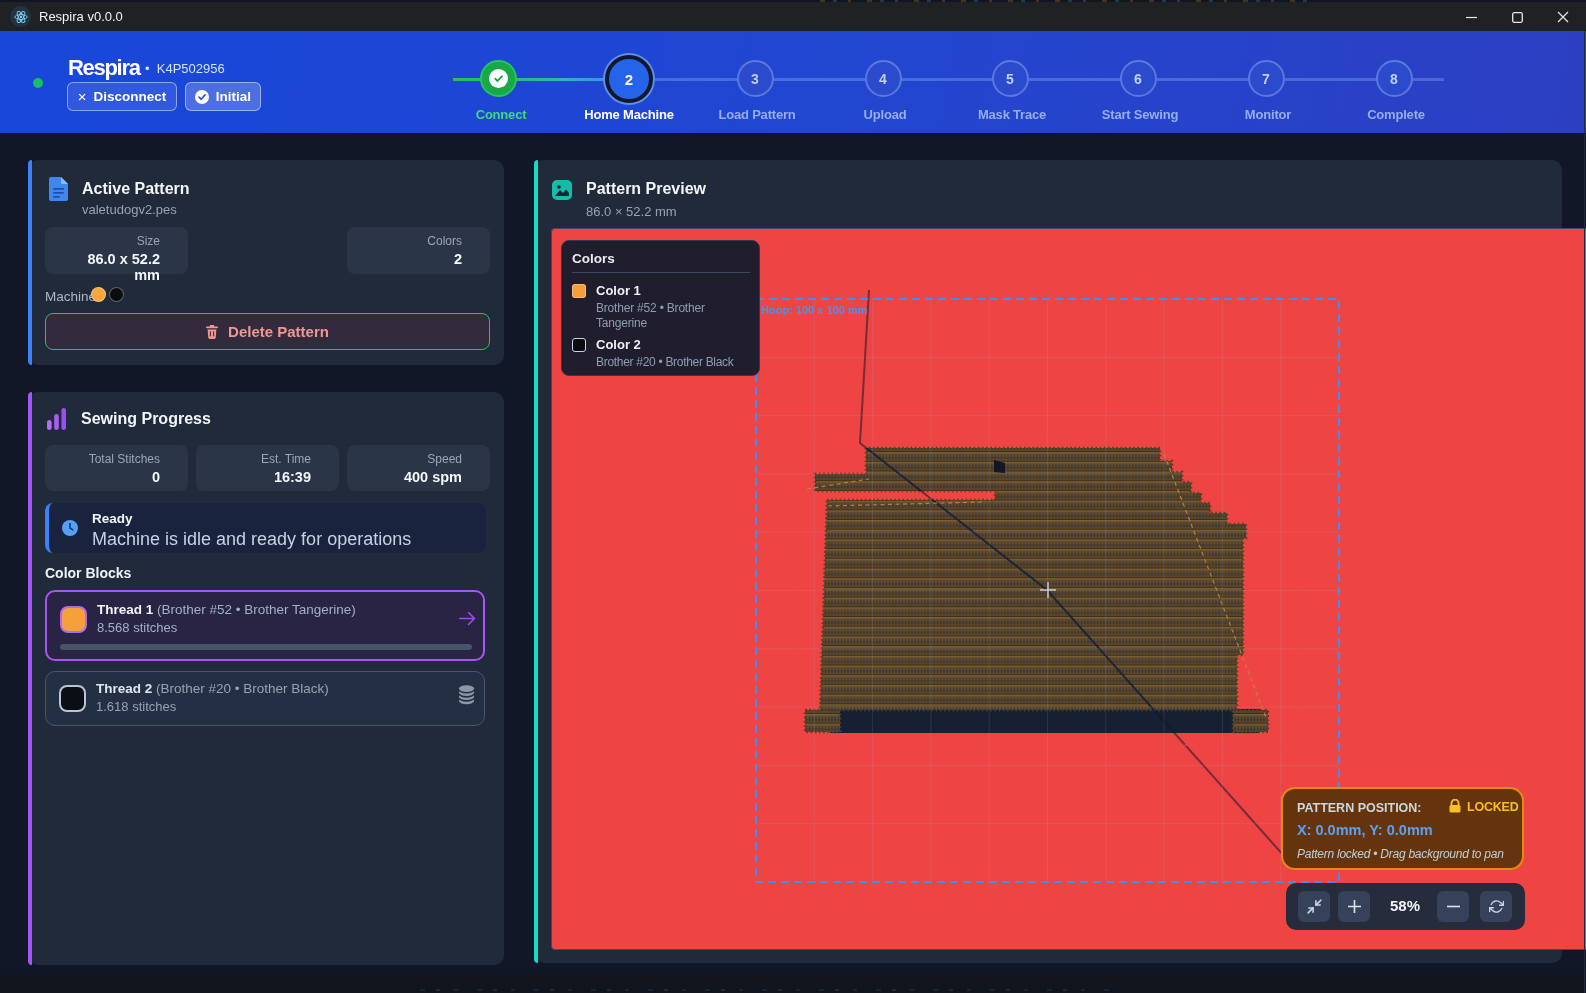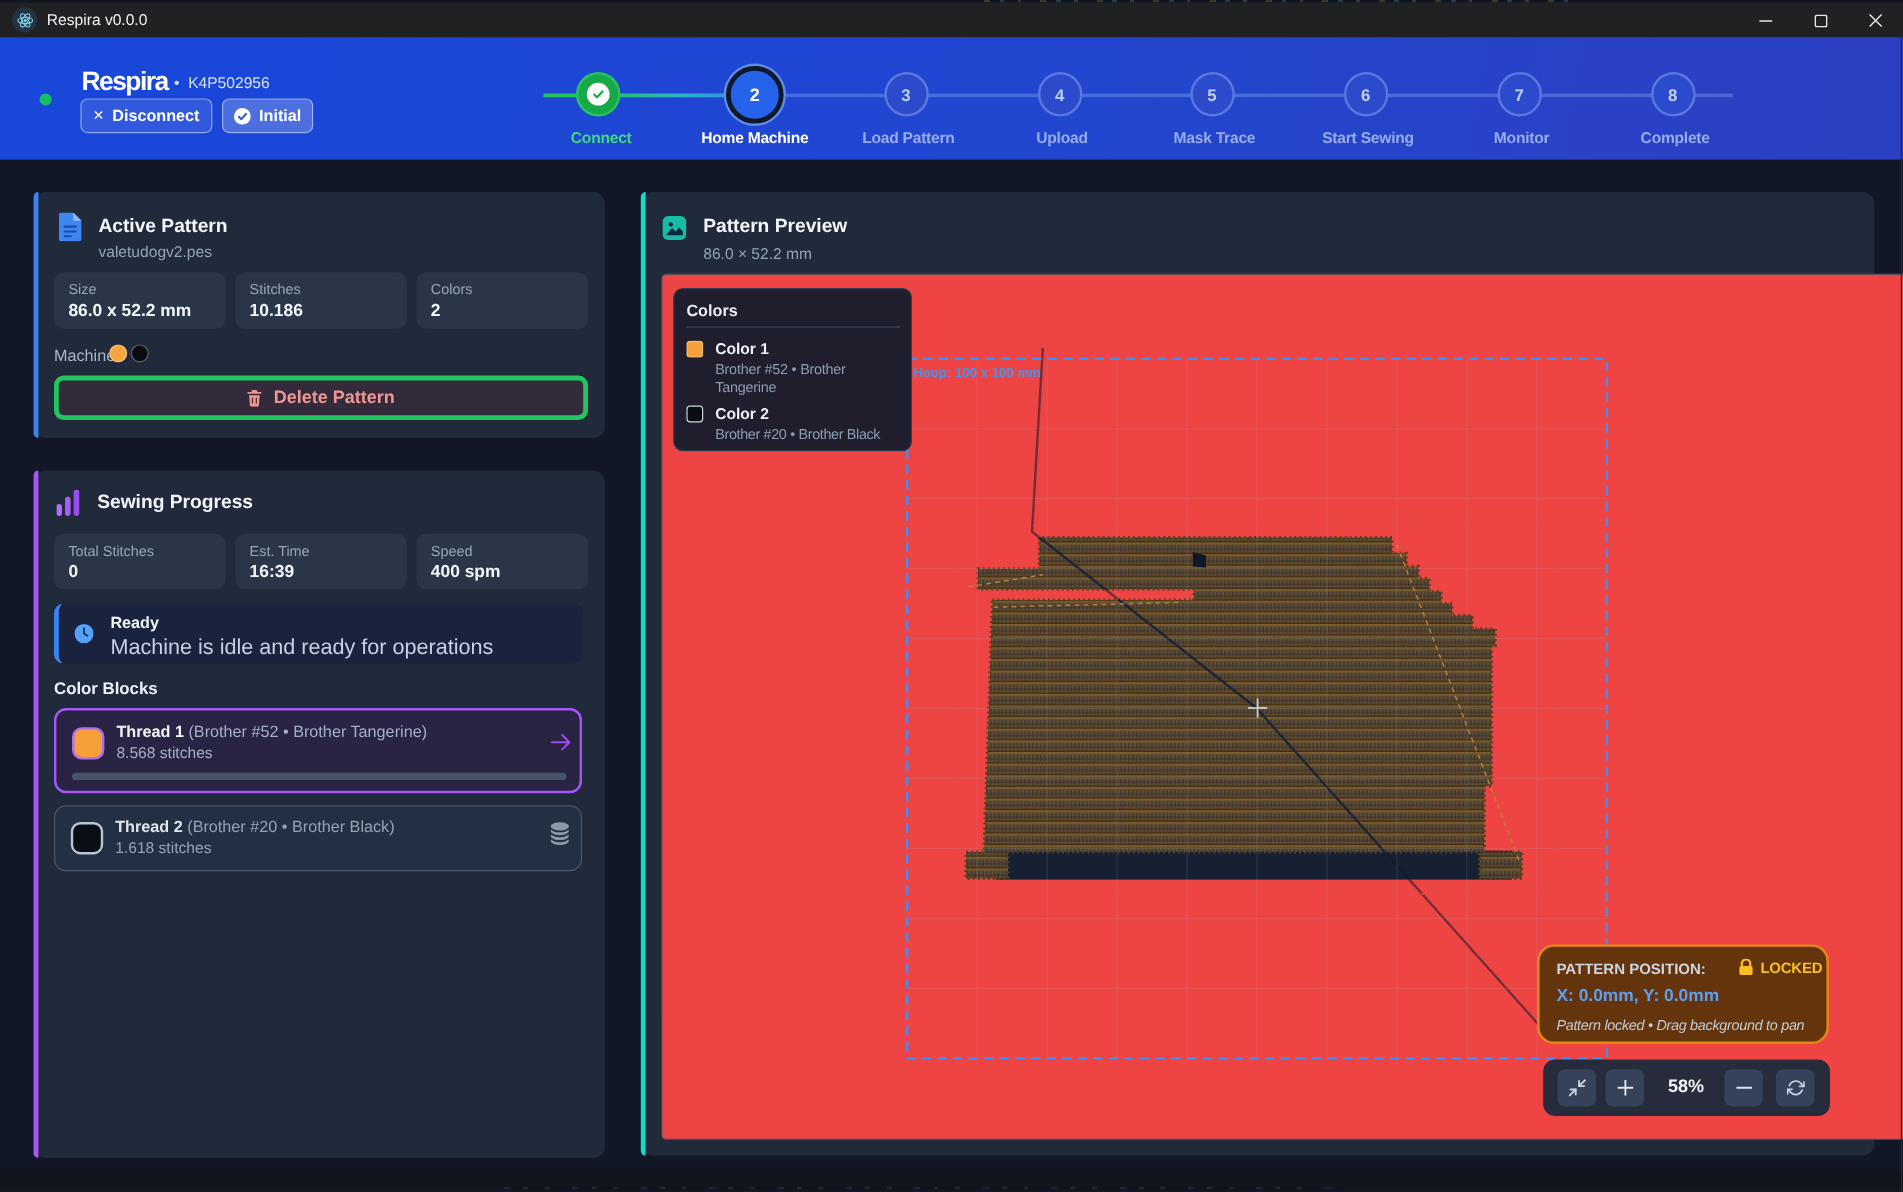--- a/index.html
+++ b/index.html
@@ -23,21 +23,21 @@
   
   .stepline { top:77px; height:3px; }
   .step { top:29px; width:37px; height:37px; border-radius:50%; display:flex; align-items:center; justify-content:center; font-weight:bold; }
   .step.future { background:#2b4bcc; border:2px solid #5b77e0; color:#bdd1f8; font-size:14px; }
   .steplabel { top:76px; width:140px; text-align:center; font-size:13px; font-weight:bold; letter-spacing:-0.2px; }
   
   .card { background:#202a3a; border-radius:10px; }
   .lb { position:absolute; left:0; top:0; bottom:0; width:4px; border-radius:10px 0 0 10px; }
   .cardtitle { font-size:16px; font-weight:bold; color:#f3f6fa; }
   .cardsub { font-size:13px; color:#93a4b8; }
-  .statbox { background:#2a3648; border-radius:8px; padding:7px 12px; }
+  .statbox { background:#2a3648; border-radius:8px; padding:7px 28px;text-align:right; }
   .statbox .lab { font-size:12px; color:#97a6ba; }
   .statbox .val { font-size:14.5px; font-weight:bold; color:#f3f6fa; margin-top:3px; }
   .zbtn { top:8px; width:32px; height:31px; background:#35425a; border-radius:6px; display:flex; align-items:center; justify-content:center; }
 </style>
 </head>
 <body>
 <div class="abs" id="topsliver"></div>
 <div class="abs" style="left:820px; top:0; width:490px; height:1.5px; opacity:0.4; background:repeating-linear-gradient(90deg,#7a6a3a 0 5px,#10151f 5px 13px,#4a6a8a 13px 17px,#10151f 17px 28px,#8a5a4a 28px 31px,#10151f 31px 47px);"></div>
 <div class="abs" id="titlebar">
   <div class="abs appicon"></div>
@@ -113,32 +113,28 @@
     <rect x="4" y="11" width="11" height="1.8" rx="0.9" fill="#1d4fa8"></rect>
     <rect x="4" y="15" width="11" height="1.8" rx="0.9" fill="#1d4fa8"></rect>
     <rect x="4" y="19" width="7" height="1.8" rx="0.9" fill="#1d4fa8"></rect>
   </svg>
   <div class="abs cardtitle" style="left:54px; top:20px;">Active Pattern</div>
   <div class="abs cardsub" style="left:54px; top:42px;">valetudogv2.pes</div>
   <div class="abs statbox" style="left:17px; top:67px; width:143px; height:47px;">
       <div class="lab">Size</div>
       <div class="val">86.0 x 52.2 mm</div>
     </div>
-  <div class="abs statbox" style="left:168px; top:67px; width:143px; height:47px;">
-      <div class="lab">Stitches</div>
-      <div class="val">10.186</div>
-    </div>
   <div class="abs statbox" style="left:319px; top:67px; width:143px; height:47px;">
       <div class="lab">Colors</div>
       <div class="val">2</div>
     </div>
   <div class="abs" style="left:17px; top:129px; font-size:13.5px; color:#aab7c9;">Machine:</div>
   <div class="abs" style="left:63px; top:127px; width:15px; height:15px; border-radius:50%; background:#f6a63c; border:1px solid rgba(255,255,255,0.35);"></div>
   <div class="abs" style="left:81px; top:127px; width:15px; height:15px; border-radius:50%; background:#0a0c10; border:1px solid rgba(255,255,255,0.35);"></div>
-  <div class="abs" style="left:17px; top:153px; width:445px; height:37px; border:4px solid #22c55e; border-radius:8px; background:rgba(190,60,70,0.12); display:flex; align-items:center; justify-content:center; gap:10px; color:#ef9792; font-size:15px; font-weight:bold;">
+  <div class="abs" style="left:17px; top:153px; width:445px; height:37px; border:1px solid #22c55e; border-radius:8px; background:rgba(190,60,70,0.12); display:flex; align-items:center; justify-content:center; gap:10px; color:#ef9792; font-size:15px; font-weight:bold;">
     <svg width="12" height="14" viewBox="0 0 12 14">
         <path d="M4.6 0 h2.8 a0.9 0.9 0 0 1 0.9 0.9 v0.7 h2.9 a0.8 0.8 0 0 1 0 1.6 h-10.4 a0.8 0.8 0 0 1 0-1.6 h2.9 V0.9 a0.9 0.9 0 0 1 0.9-0.9 Z M1.6 4.4 h8.8 L9.7 12.8 a1.2 1.2 0 0 1 -1.2 1.1 H3.5 a1.2 1.2 0 0 1 -1.2 -1.1 Z" fill="#ef9792"></path>
         <path d="M4.4 6.4 V11.3 M7.6 6.4 V11.3" stroke="#3a2530" stroke-width="1"></path>
       </svg>
     <span>Delete Pattern</span>
   </div>
 </div>
 <div class="abs card" id="card2" style="left:28px; top:392px; width:476px; height:573px;">
   <div class="lb" style="background:#a855f7;"></div>
   <svg class="abs" style="left:19px; top:16px;" width="20" height="22" viewBox="0 0 20 22">

